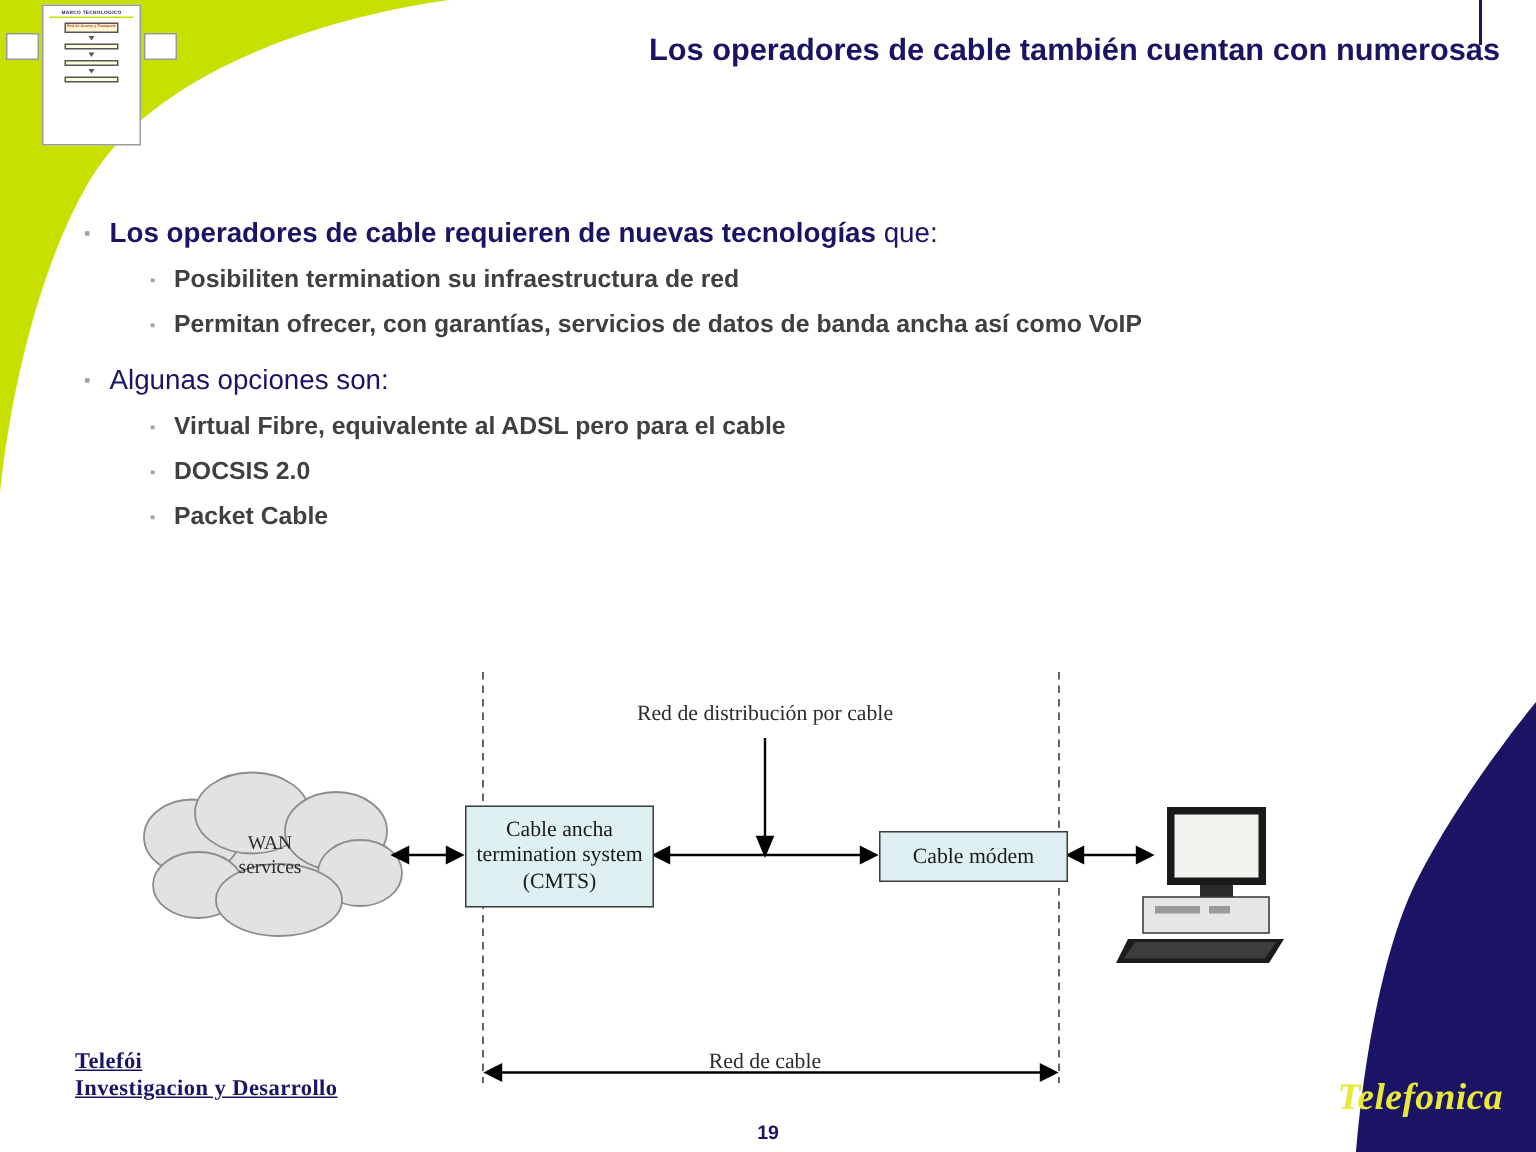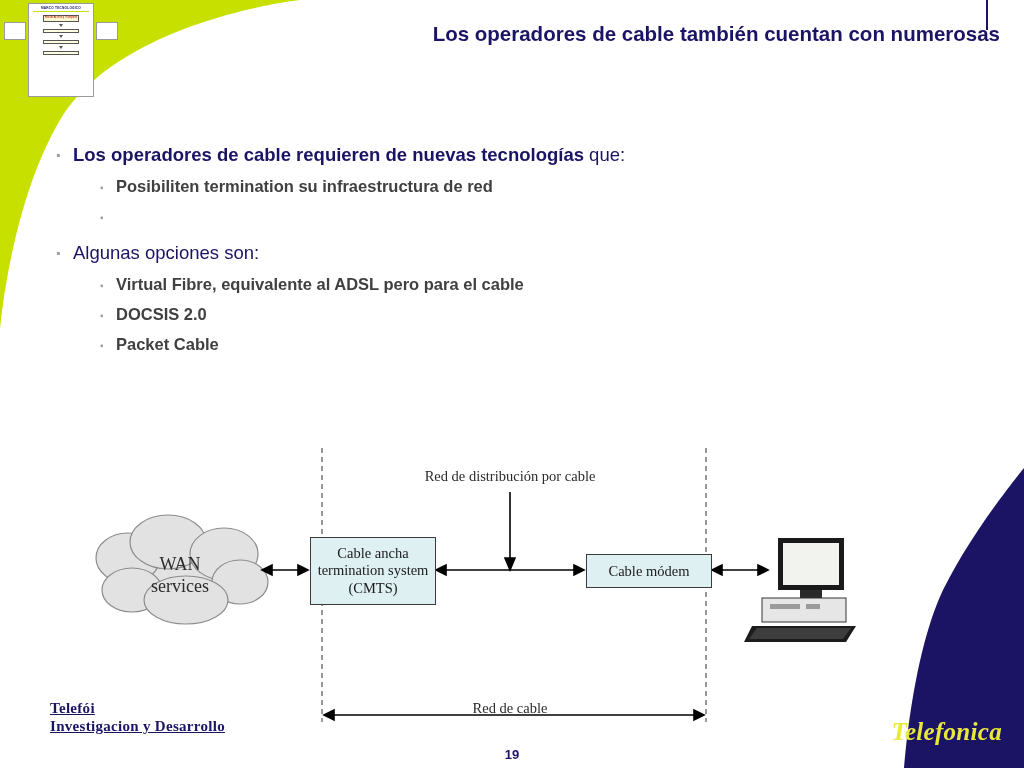--- a/index.html
+++ b/index.html
@@ -97,21 +97,21 @@
     line-height:1.2;text-align:center;
   }
   .modem-box{
     position:absolute;left:586px;top:124px;width:124px;height:32px;
     background:#dff0f3;border:1px solid #3b3b3b;
     display:flex;align-items:center;justify-content:center;
     font-family:"Liberation Serif", serif;font-size:14.5px;color:#1a1a1a;
   }
   .cloud-text{
     position:absolute;left:120px;top:124px;width:120px;text-align:center;
-    font-family:"Liberation Serif", serif;font-size:18px;color:#2b2b2b;
+    font-family:"Liberation Serif", serif;font-size:13px;color:#2b2b2b;
     line-height:1.2;
   }
   .dist-text{position:absolute;left:380px;top:38px;width:260px;}
   .cable-text{position:absolute;left:390px;top:270px;width:240px;}
 
   
   .footer-brand{
     position:absolute;left:50px;bottom:32px;z-index:5;color:#1b1464;
     font-family:"Liberation Serif", serif;font-weight:bold;line-height:1.25;text-decoration:underline;
   }
@@ -161,20 +161,21 @@
     <div class="tx"><span>Los operadores de cable requieren de nuevas tecnologías</span><span class="reg"> que:</span></div>
   </div>
 
   <div class="b2">
     <div class="mk">▪</div>
     <div class="tx">Posibiliten termination su infraestructura de red</div>
   </div>
 
   <div class="b2">
     <div class="mk">▪</div>
+    <div class="tx">Permitan ofrecer, con garantías, servicios de datos de banda ancha así como VoIP</div>
   </div>
 
   <div class="b1" style="margin-top:10px;">
     <div class="mk">▪</div>
     <div class="tx plain">Algunas opciones son:</div>
   </div>
 
   <div class="b2">
     <div class="mk">▪</div>
     <div class="tx">Virtual Fibre, equivalente al ADSL pero para el cable</div>

